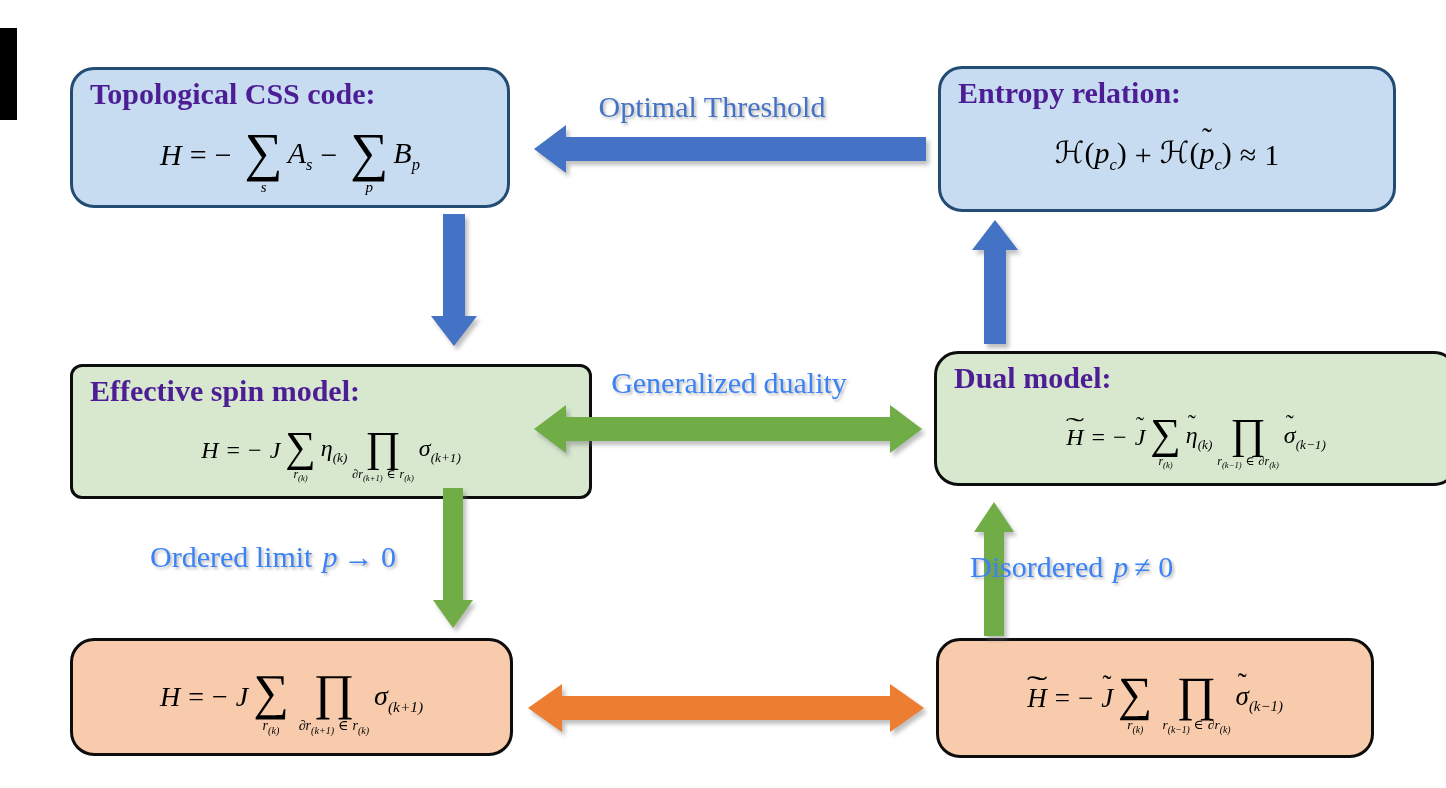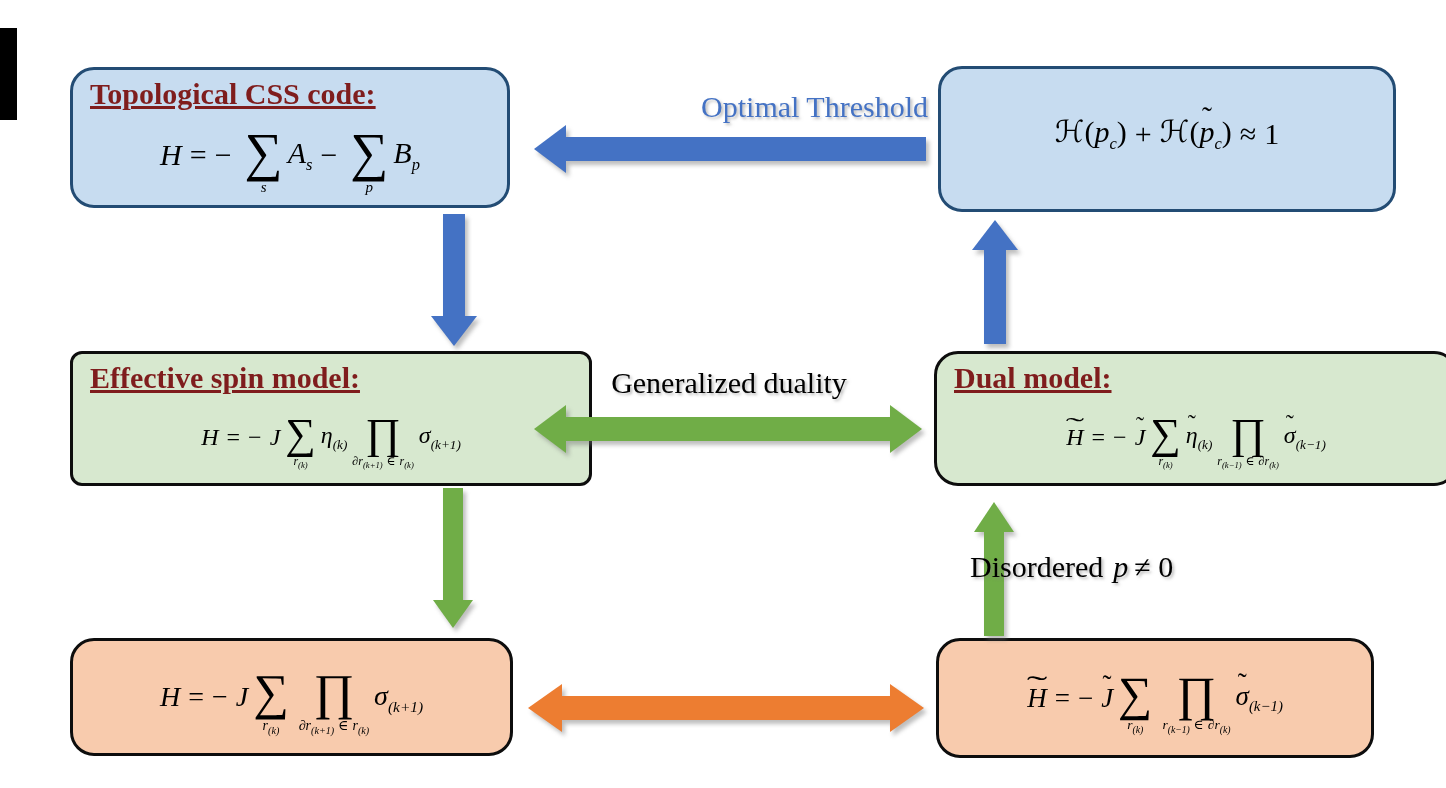--- a/index.html
+++ b/index.html
@@ -8,21 +8,21 @@
     font-family:"Liberation Serif","DejaVu Serif",serif; overflow:hidden;
   }
   .corner-mark { position:absolute; left:0; top:28px; width:17px; height:92px; background:#000; }
 
   
   .box { position:absolute; border-radius:24px; box-sizing:border-box;
          display:flex; flex-direction:column; }
   .box.blue   { background:#C7DCF0; border:3px solid #234C74; }
   .box.green  { background:#D7E8CF; border:3px solid #0d0d0d; }
   .box.orange { background:#F8CBAD; border:3px solid #0d0d0d; }
-  .box .title { font-weight:700; font-size:30px; color:#7f1d1d; padding:7px 0 0 17px; line-height:1.15;text-decoration:underline; }
+  .box .title { font-weight:700; font-size:30px; color:#4c1d95; padding:7px 0 0 17px; line-height:1.15; }
 
   
   .formula { display:flex; align-items:center; justify-content:center;
              flex:1; color:#000; font-family:"Liberation Serif","DejaVu Serif","DejaVu Sans",serif; }
   .formula span { line-height:1.12; }
   .v { font-style:italic; }
   .o { margin:0 8px; font-style:normal; }
   .term { white-space:nowrap; }
   .formula sub { font-size:0.55em; font-style:italic; }
   .bigop { display:inline-flex; flex-direction:column; align-items:center;
@@ -42,21 +42,21 @@
   .shaft { position:absolute; }
   .tri { position:absolute; width:0; height:0; border-style:solid; }
   .blue-fill   { background:#4472C4; }
   .green-fill  { background:#70AD47; }
   .orange-fill { background:#ED7D31; }
 
   
   .lbl { position:absolute; font-size:30px; white-space:nowrap;
          text-shadow:2px 2px 3px rgba(130,130,130,0.55); line-height:1.1; }
   .lbl.center { text-align:center; }
-  .c-blue { color:#4472C4; } .c-green { color:#000000; } .c-orange { color:#ED7D31; }
+  .c-blue { color:#4472C4; } .c-green { color:#3b82f6; } .c-orange { color:#ED7D31; }
   .lbl .v { font-style:italic; margin-left:10px; margin-right:6px; }
 </style>
 </head>
 <body>
 
 <div class="canvas">
 
   <div class="corner-mark"></div>
 
   <div class="box blue" style="left:70px;top:67px;width:440px;height:141px;">
@@ -73,34 +73,35 @@
       <span class="o">−</span>
       <span class="bigop">
         <span class="sym">∑</span>
         <span class="lim v">p</span>
       </span>
       <span class="term"><span class="v">B</span><sub>p</sub></span>
     </div>
   </div>
 
   <div class="box blue" style="left:938px;top:66px;width:458px;height:146px;">
+    <div class="title">Entropy relation:</div>
     <div class="formula" style="font-size:30px;padding-bottom:10px;">
       <span class="term">
         <span>ℋ</span><span>(</span><span class="v">p</span><sub>c</sub><span>)</span>
       </span>
       <span class="o">+</span>
       <span class="term">
         <span>ℋ</span><span>(</span><span class="tw"><span class="tm">˜</span><span class="v">p</span></span><sub>c</sub><span>)</span>
       </span>
       <span class="o">≈</span>
       <span>1</span>
     </div>
   </div>
 
-  <div class="box green" style="left:70px;top:351px;width:522px;height:135px;border-radius:12px;">
+  <div class="box green" style="left:70px;top:364px;width:522px;height:135px;border-radius:12px;">
     <div class="title">Effective spin model:</div>
     <div class="formula" style="font-size:24px;padding-bottom:4px;">
       <span class="v">H</span>
       <span class="o">=</span>
       <span class="o" style="margin-left:0;">−</span>
       <span class="v">J</span>
       <span class="bigop">
         <span class="sym">∑</span>
         <span class="lim"><span class="v">r</span><sub>(k)</sub></span>
       </span>
@@ -199,23 +200,24 @@
     <div class="tri" style="left:974px;top:502px;border-width:0 20px 30px 20px;border-color:transparent transparent #70AD47 transparent;"></div>
     <div class="shaft green-fill" style="left:984px;top:532px;width:20px;height:104px;"></div>
   </div>
 
   <div class="arrow">
     <div class="tri" style="left:528px;top:684px;border-width:24px 34px 24px 0;border-color:transparent #ED7D31 transparent transparent;"></div>
     <div class="shaft orange-fill" style="left:560px;top:696px;width:332px;height:24px;"></div>
     <div class="tri" style="left:890px;top:684px;border-width:24px 0 24px 34px;border-color:transparent transparent transparent #ED7D31;"></div>
   </div>
 
-  <div class="lbl center c-blue" style="left:536px;top:90px;width:392px;text-align:right;">Optimal Threshold</div>
+  <div class="lbl center c-blue" style="left:516px;top:90px;width:392px;">Optimal Threshold</div>
 
 
 
   <div class="lbl center c-green" style="left:536px;top:366px;width:386px;">Generalized duality</div>
 
+  <div class="lbl c-green" style="left:150px;top:540px;"><span>Ordered limit</span><span class="v">p</span><span>→ 0</span></div>
 
   <div class="lbl c-green" style="left:970px;top:550px;"><span>Disordered</span><span class="v">p</span><span>≠ 0</span></div>
 
 
 </div>
 
 </body></html>

